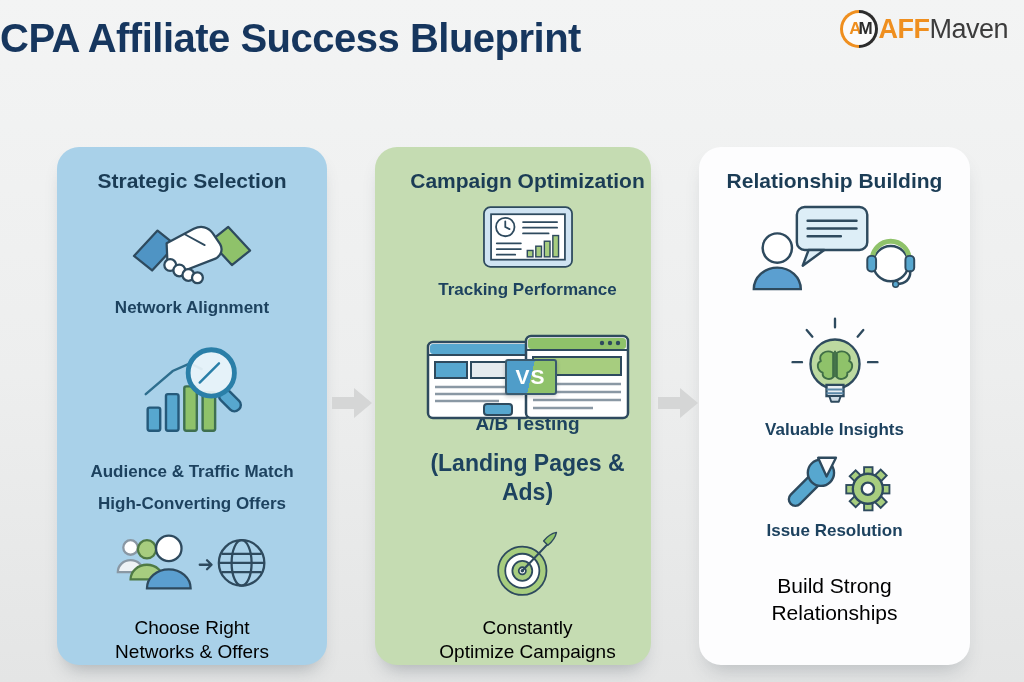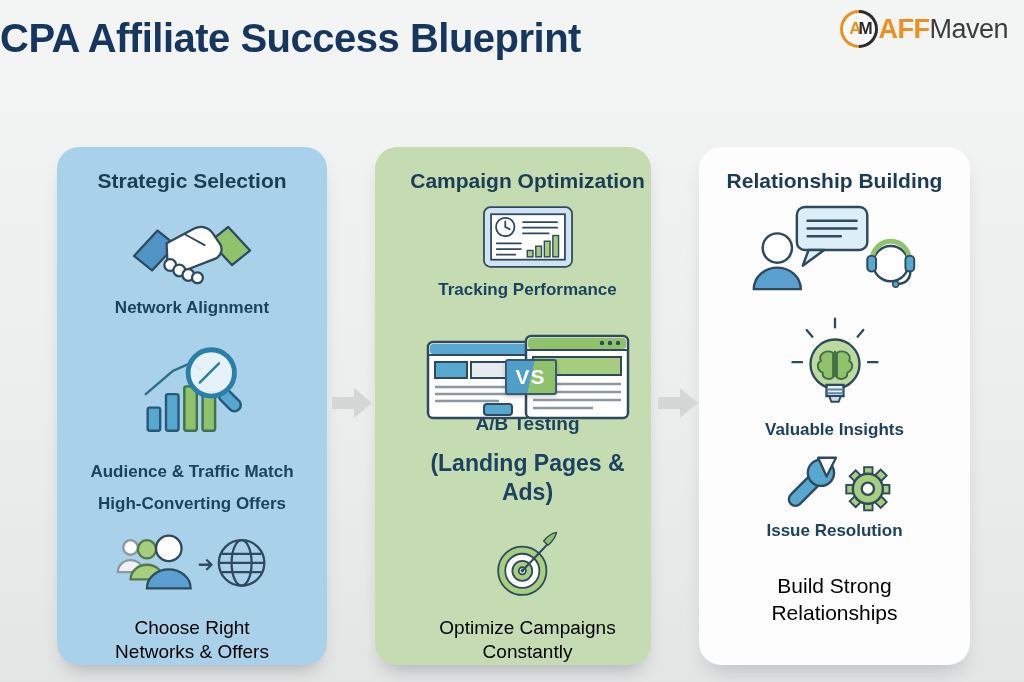--- a/index.html
+++ b/index.html
@@ -187,22 +187,22 @@
       <circle cx="42" cy="56" r="34" fill="#a7cd7f" stroke="#2e4a5e" stroke-width="2.5"></circle>
       <circle cx="42" cy="56" r="24" fill="#ffffff" stroke="#2e4a5e" stroke-width="2.5"></circle>
       <circle cx="42" cy="56" r="14" fill="#a7cd7f" stroke="#2e4a5e" stroke-width="2.5"></circle>
       <circle cx="42" cy="56" r="5" fill="#ffffff" stroke="#2e4a5e" stroke-width="2.5"></circle>
       <path d="M42,56 L80,16" stroke="#2e4a5e" stroke-width="3" stroke-linecap="round"></path>
       <path d="M72,14 q8,-10 18,-12 q-2,10 -12,18 z" fill="#8fc26a" stroke="#2e4a5e" stroke-width="2" stroke-linejoin="round"></path>
       <circle cx="42" cy="56" r="2.5" fill="#2e4a5e"></circle>
     </svg>
 
     <div class="card-footer" style="margin-top:18px">
+      <div>Constantly</div>
       <div>Optimize Campaigns</div>
-      <div>Constantly</div>
     </div>
   </div>
 
   <div class="card card-white">
     <div class="card-title">Relationship Building</div>
 
     <svg width="178" height="98" viewBox="0 0 182 100" style="margin-top:8px">
       <rect x="52" y="6" width="72" height="44" rx="8" fill="#ddeef7" stroke="#2e4a5e" stroke-width="2.5"></rect>
       <path d="M63,20 h50 M63,28 h50 M63,36 h34" stroke="#2e4a5e" stroke-width="2.5" stroke-linecap="round"></path>
       <path d="M64,50 L80,50 L58,66 Z" fill="#ddeef7" stroke="#2e4a5e" stroke-width="2.5" stroke-linejoin="round"></path>

